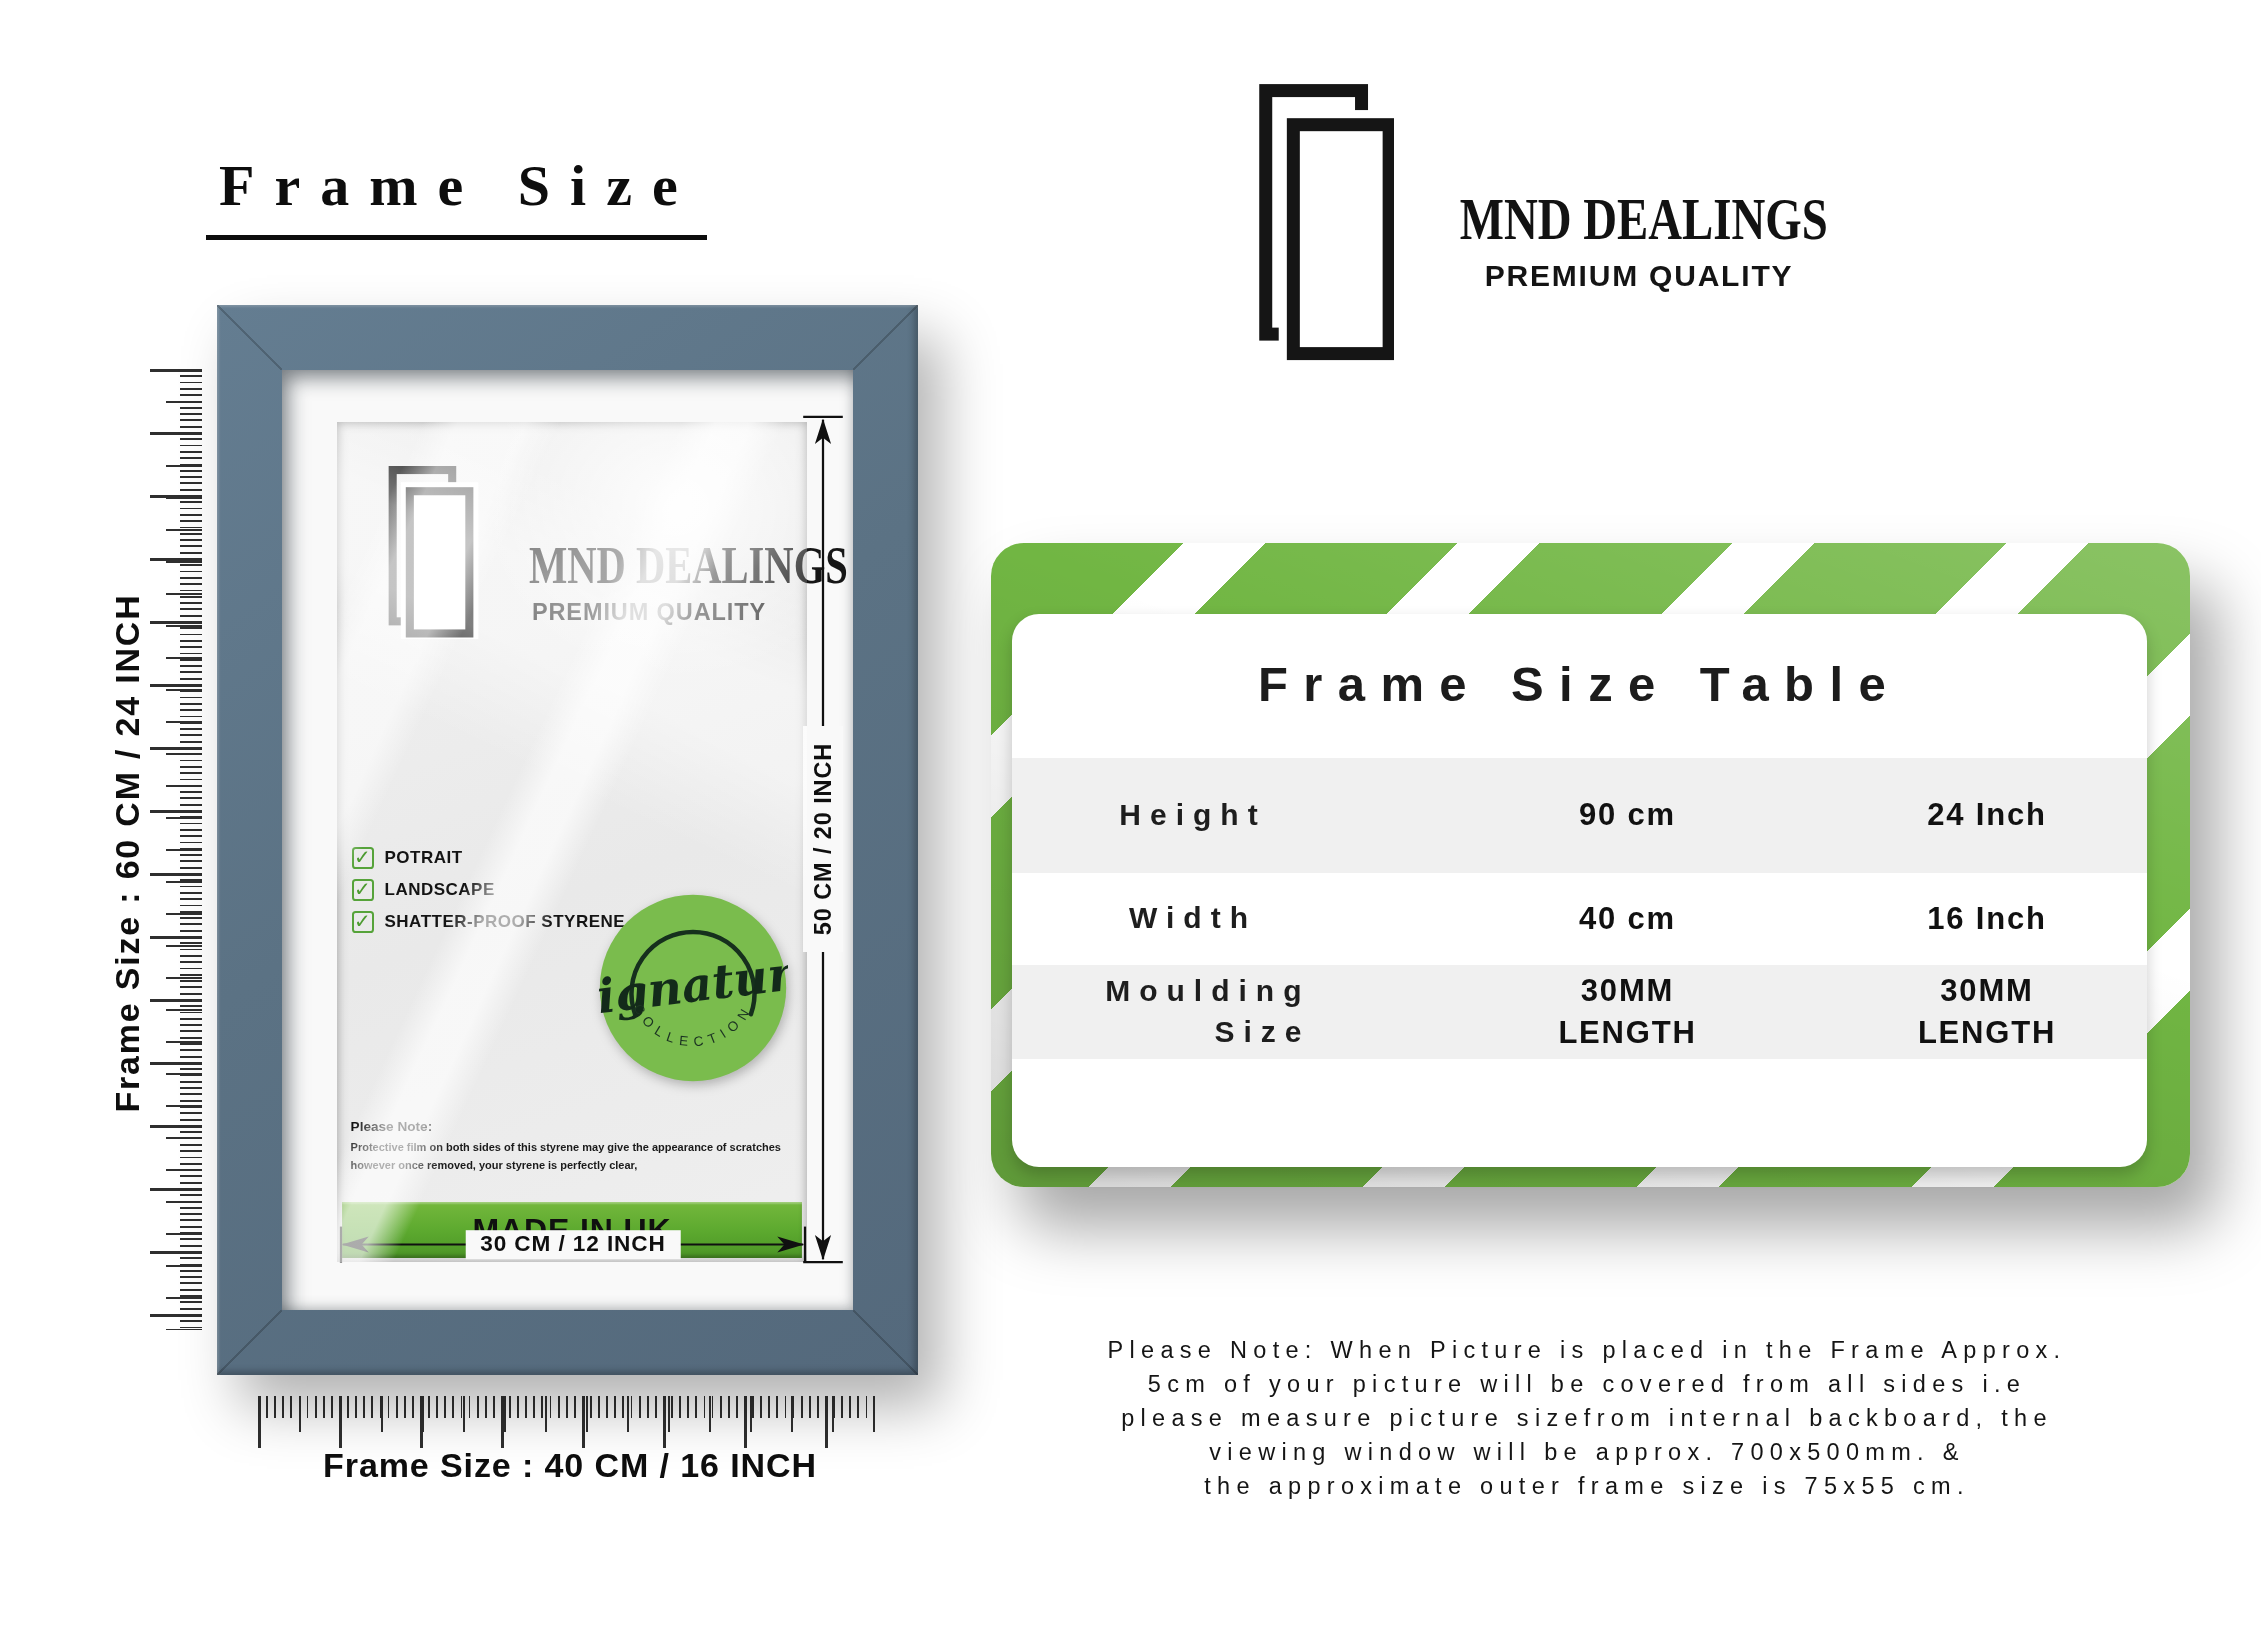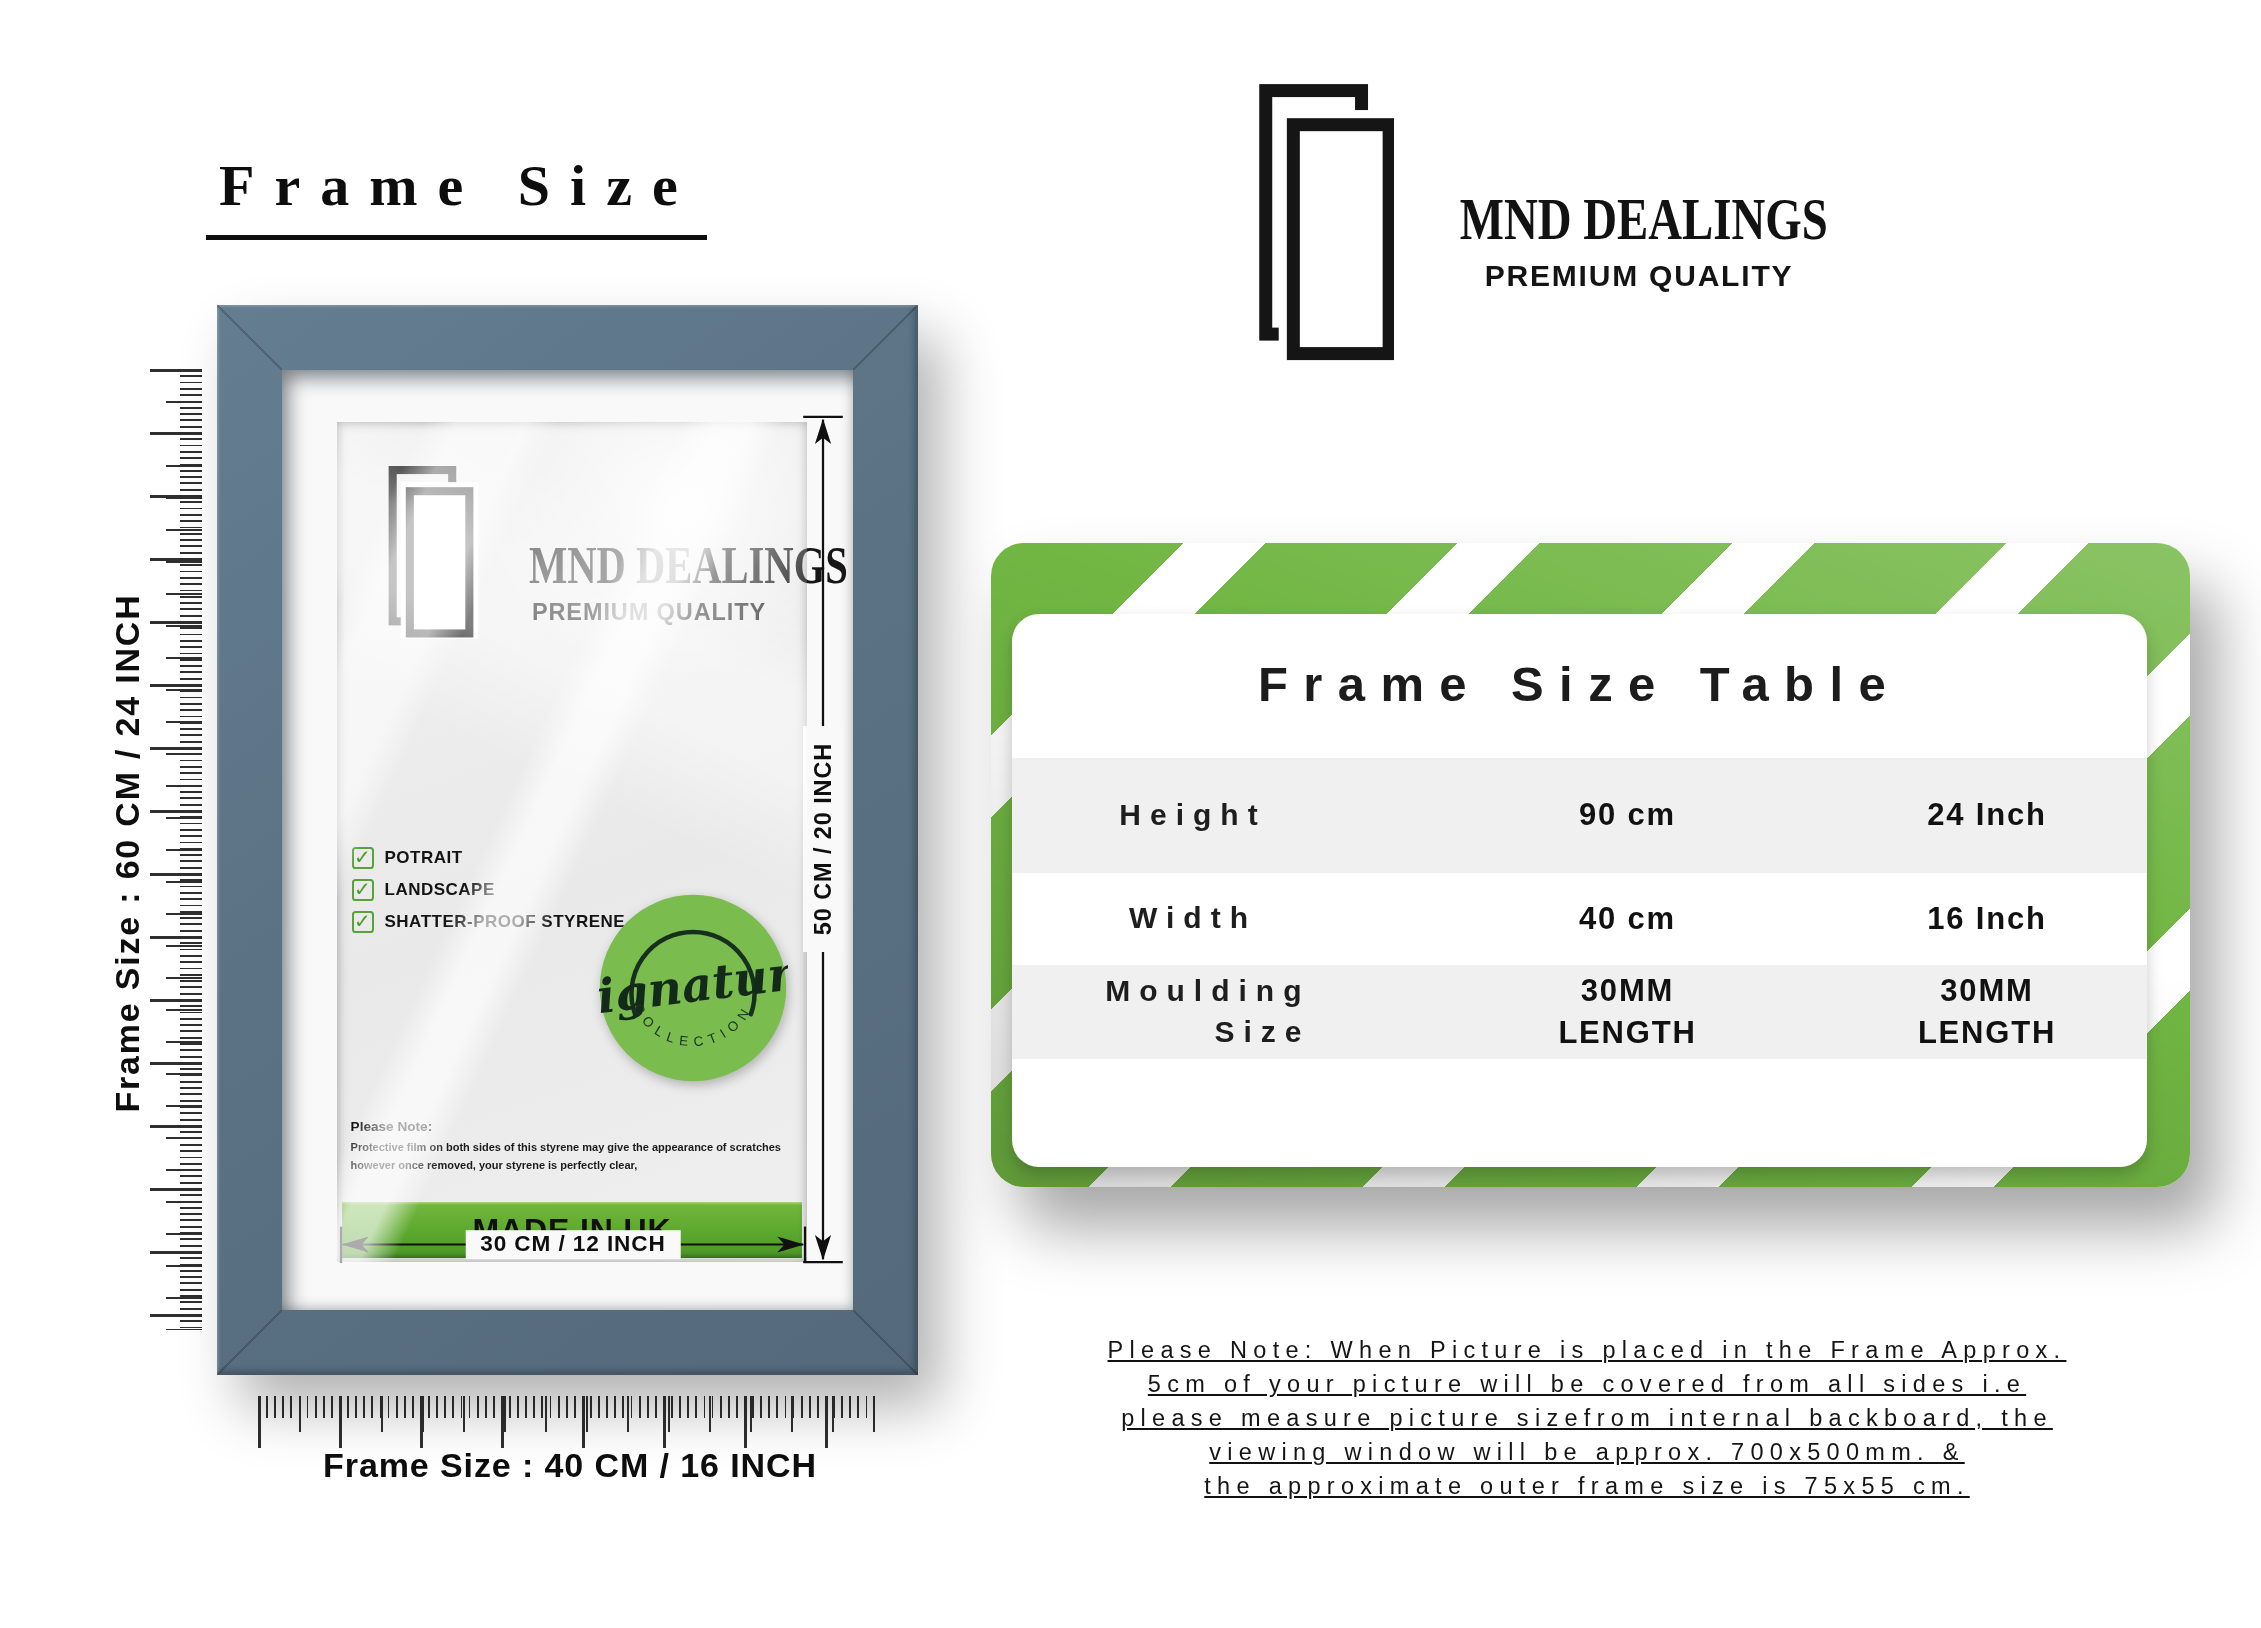--- a/index.html
+++ b/index.html
@@ -147,21 +147,21 @@
   .size-row{
     display:grid;grid-template-columns:362px 507px 1fr;align-items:center;padding-right:54px;
   }
   .row-gray{background:#f0f0f0;}
   .row-1{margin-top:23.5px;height:115px;}
   .row-2{height:92px;}
   .row-3{height:94px;}
   .cell-label{justify-self:center;text-align:right;font-weight:bold;font-size:30px;letter-spacing:9px;color:#1e1e1e;max-width:235px;line-height:1.35;}
   .cell-val{justify-self:center;text-align:center;font-weight:bold;font-size:31px;letter-spacing:1.8px;color:#111;max-width:154px;line-height:1.35;}
   
-  .footnote{position:absolute;left:990px;top:1333px;width:1194px;text-align:center;text-decoration:underline;}
+  .footnote{position:absolute;left:990px;top:1333px;width:1194px;text-align:center;}
   .footnote div{font-size:23.5px;letter-spacing:6.3px;line-height:34px;color:#151515;}
 </style>
 </head>
 <body>
 
 <div class="canvas">
 
   <div class="main-title">
     <span>Frame Size</span>
   </div>

